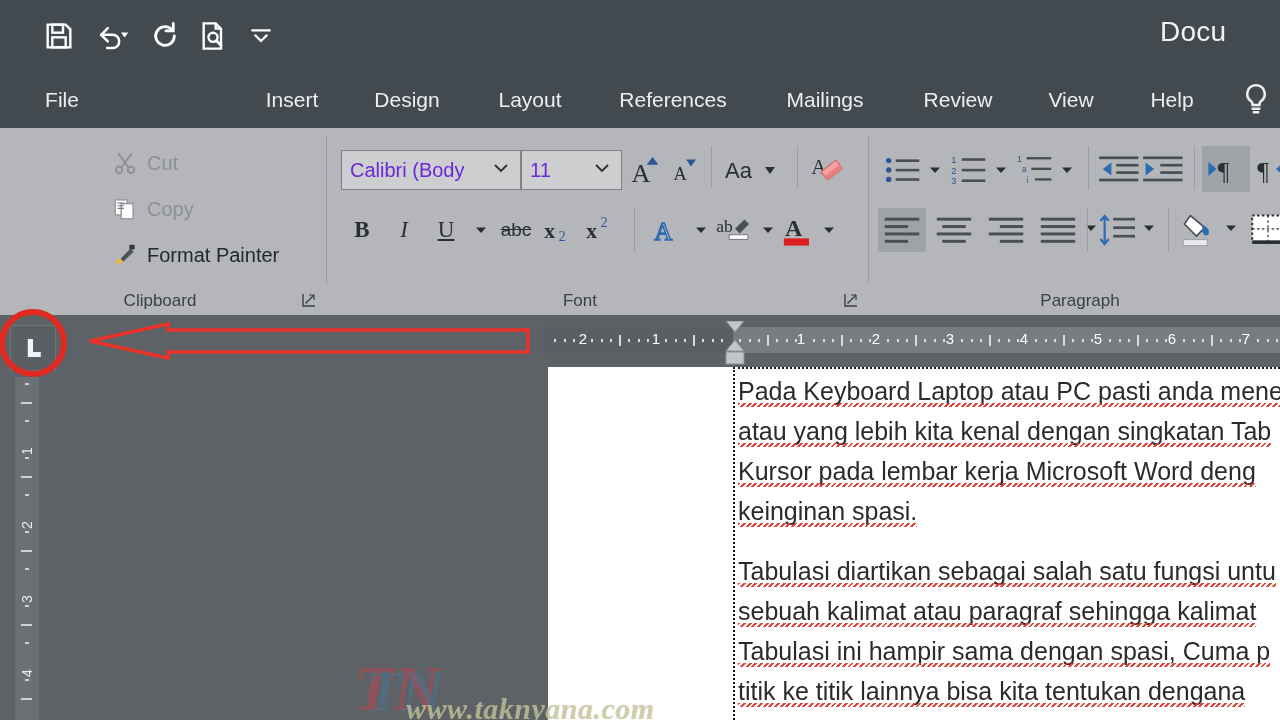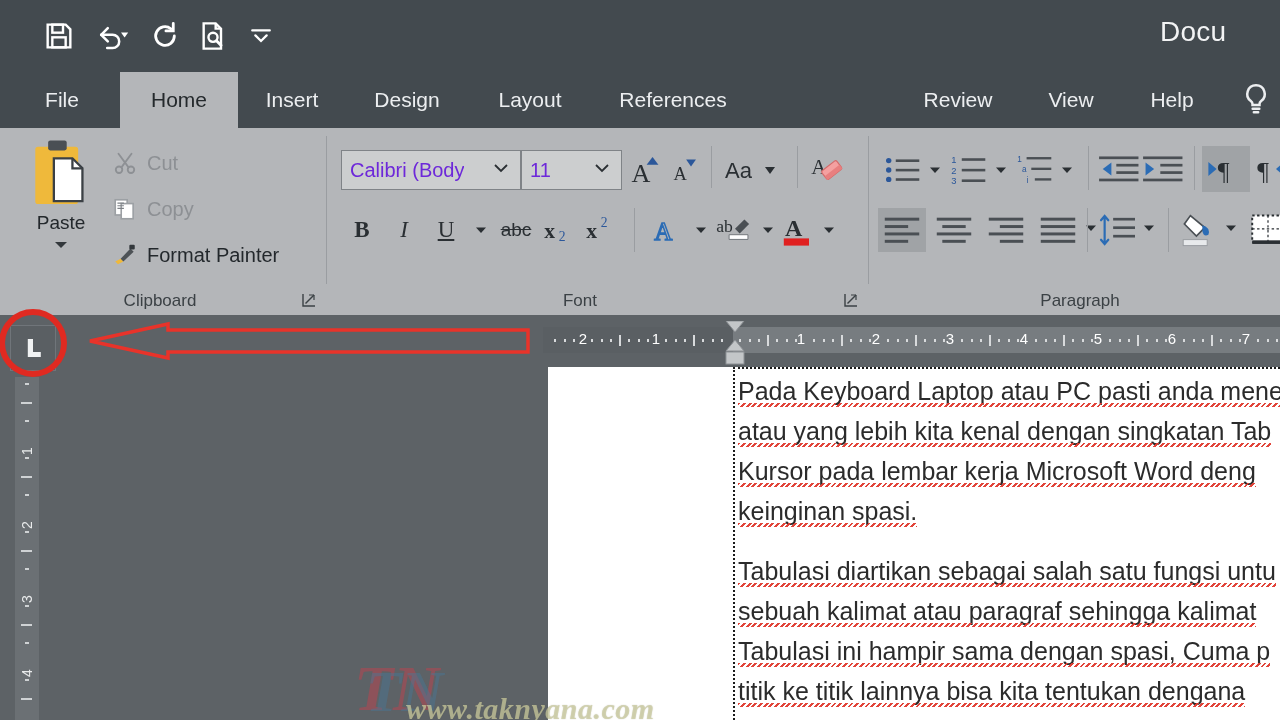--- a/index.html
+++ b/index.html
@@ -221,50 +221,38 @@
           <path d="M5 7.5h14"></path>
           <path d="M7.5 11.5 L12 16 L16.5 11.5"></path>
         </svg>
       </div>
     </div>
     <div class="doc-title">Docu</div>
   </div>
 
   <div class="tabsbar">
     <div class="tab" style="left:26px;width:72px;">File</div>
-    <div class="tab active" style="left:120px;width:118px;">Home</div>
     <div class="tab" style="left:248px;width:88px;">Insert</div>
     <div class="tab" style="left:355px;width:104px;">Design</div>
     <div class="tab" style="left:478px;width:104px;">Layout</div>
     <div class="tab" style="left:600px;width:146px;">References</div>
+    <div class="tab" style="left:762px;width:126px;">Mailings</div>
     <div class="tab" style="left:903px;width:110px;">Review</div>
     <div class="tab" style="left:1030px;width:82px;">View</div>
     <div class="tab" style="left:1128px;width:88px;">Help</div>
     <div class="tellme">
       <svg width="40" height="40" viewBox="0 0 24 24" fill="none" stroke="#eceef0" stroke-width="1.5">
         <path d="M12 3.2a5.2 5.2 0 0 0-3.1 9.4c.6.45 1 1.1 1 1.85v.55h4.2v-.55c0-.75.4-1.4 1-1.85A5.2 5.2 0 0 0 12 3.2z"></path>
         <path d="M10 17.3h4M10.7 19.4h2.6" stroke-linecap="round"></path>
       </svg>
     </div>
   </div>
 
   <div class="ribbon">
 
-    <div class="paste-btn">
-      <svg width="60" height="72" viewBox="0 0 42 50">
-        <rect x="3" y="6" width="30" height="40" rx="2" fill="#efb93b"></rect>
-        <rect x="12" y="1.5" width="13" height="7" rx="1.5" fill="#4a4f54"></rect>
-        <path d="M16 14 h13 l7 7 v23 h-20 z" fill="#ffffff" stroke="#3b4045" stroke-width="1.6"></path>
-        <path d="M29 14 v7 h7" fill="none" stroke="#3b4045" stroke-width="1.6"></path>
-      </svg>
-      <div class="paste-label">Paste</div>
-      <svg width="18" height="12" viewBox="0 0 18 12" style="margin-top:5px">
-        <path d="M3 3 L9 9 L15 3 z" fill="#33383c"></path>
-      </svg>
-    </div>
 
     <div class="cb-item" style="left:112px; top:22px;">
       <svg width="26" height="26" viewBox="0 0 24 24" fill="none" stroke="#8d9094" stroke-width="1.7">
         <circle cx="6.5" cy="18.2" r="3"></circle>
           <circle cx="17.5" cy="18.2" r="3"></circle>
         <path d="M8.7 16 L18 3.4 M15.3 16 L6 3.4" stroke-linecap="round"></path>
       </svg>
       <span>Cut</span>
     </div>
 

